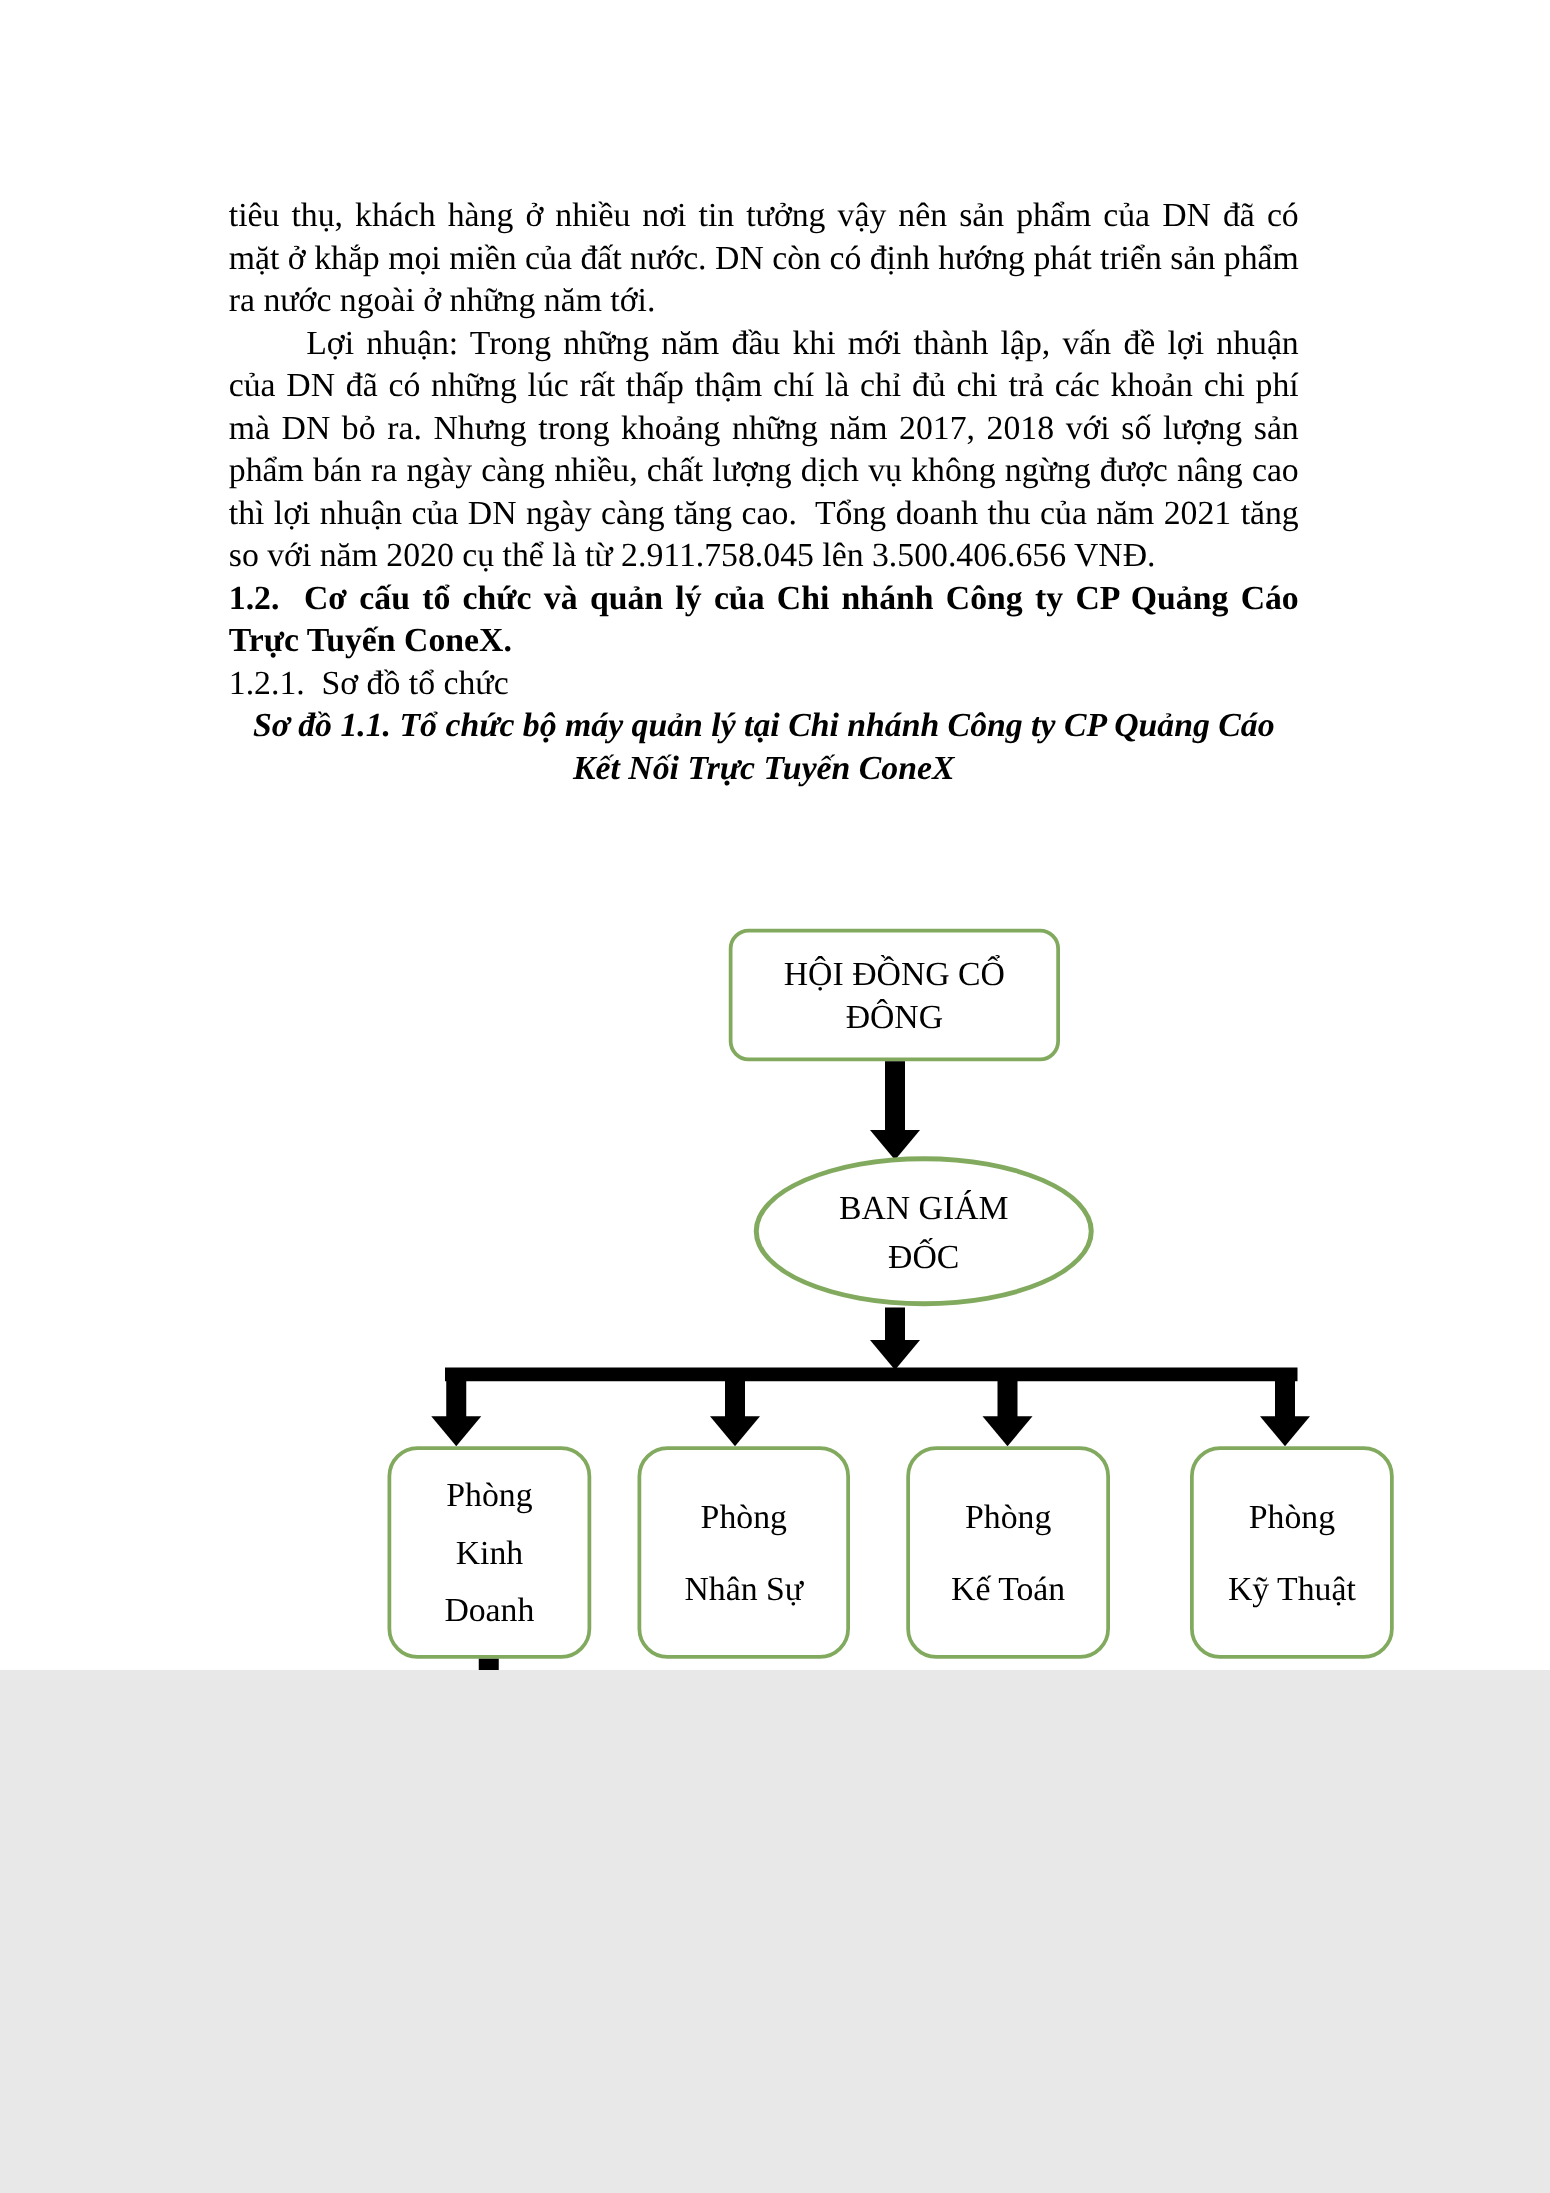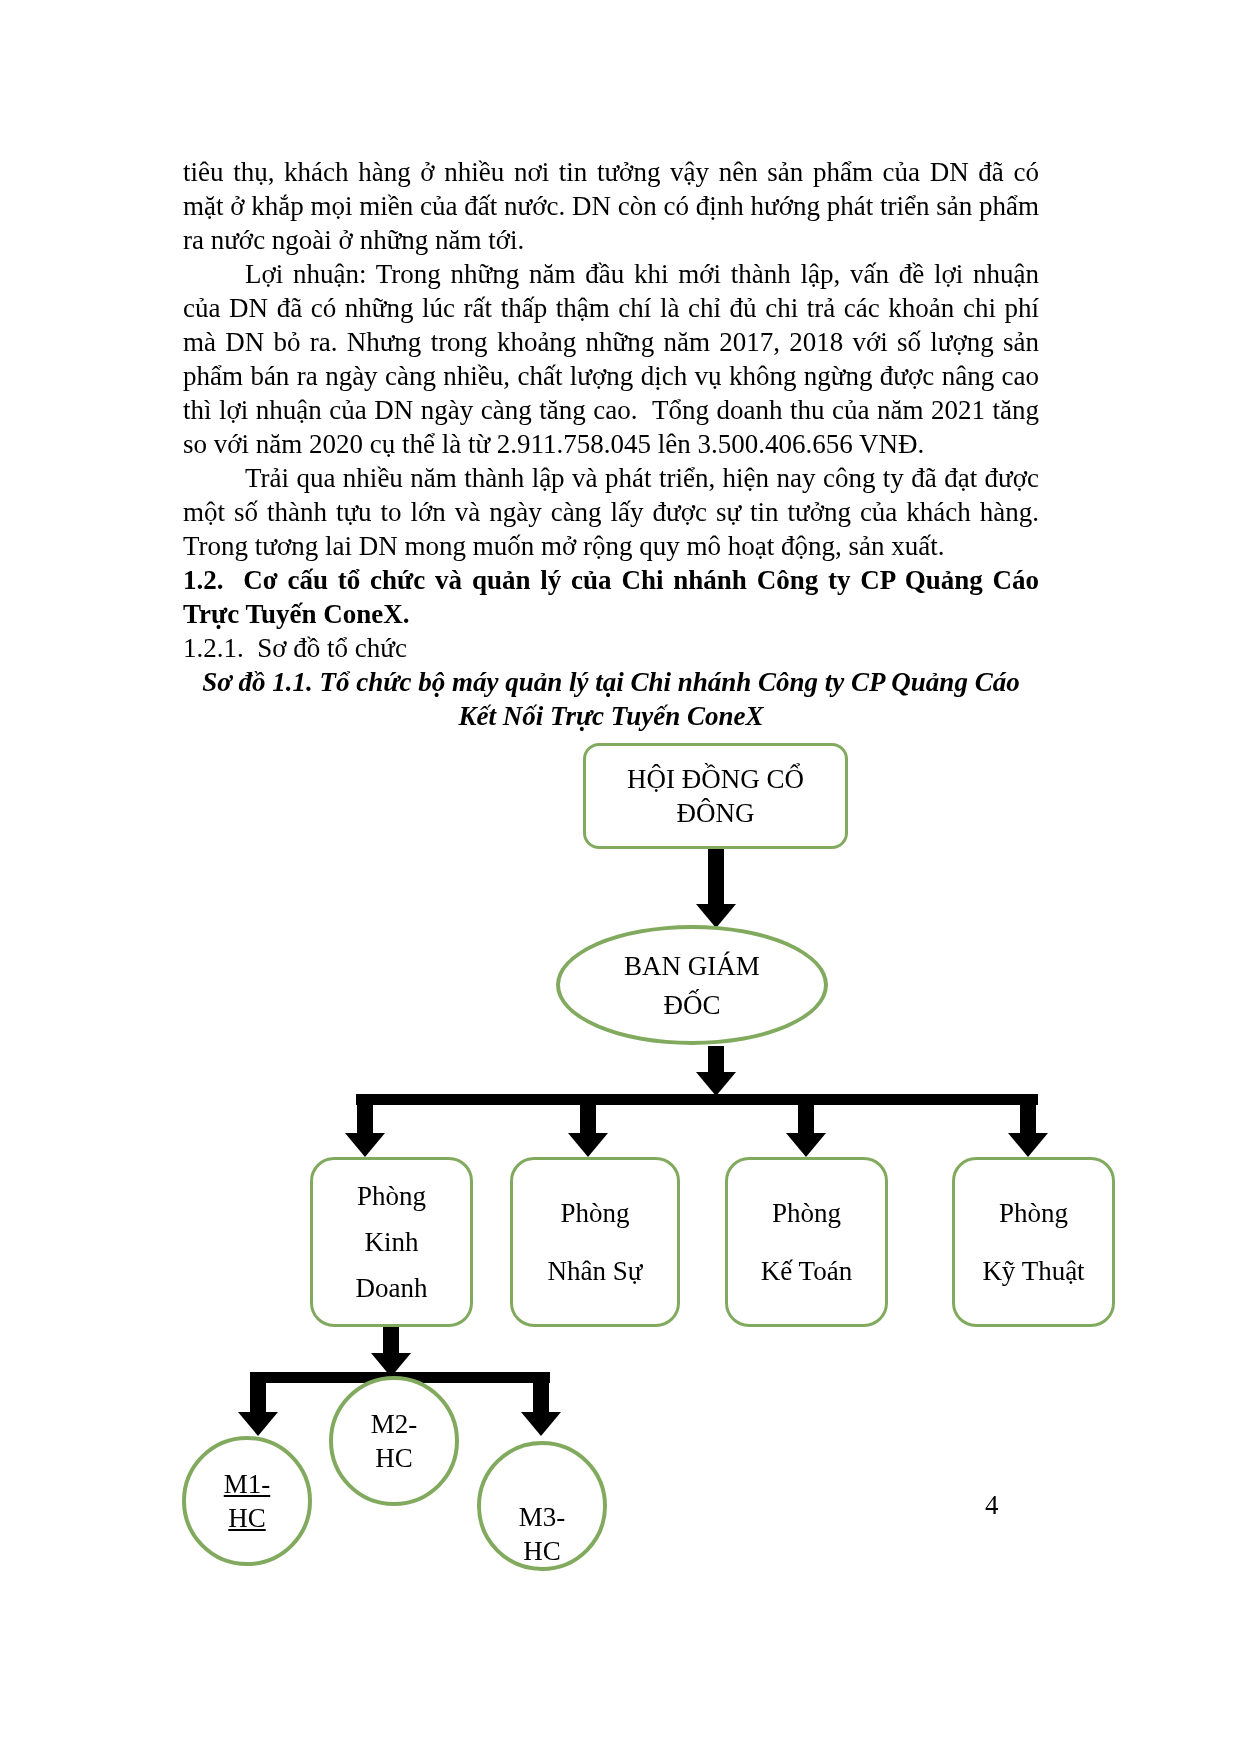--- a/index.html
+++ b/index.html
@@ -1,19 +1,19 @@
 <!DOCTYPE html>
 <html style="--green: #82aa5f; --arrow: #000000;"><head>
 <meta charset="utf-8">
 <style>
   * { margin:0; padding:0; box-sizing:border-box; }
   html,body { background:#e8e8e8; }
   .page {
     position:relative;
-    width:1240px; height:1754px;
+    width:1240px; height:1336px;
     margin:0 auto;
     background:#ffffff;
     font-family:"Liberation Serif","DejaVu Serif",serif;
     color:#000;
     overflow:hidden;
   }
   
   .textcol {
     position:absolute; left:183px; top:155px; width:856px;
     font-size:27px; line-height:34px; text-align:justify;
@@ -25,21 +25,21 @@
   .caption { font-weight:bold; font-style:italic; text-align:center; text-indent:0; }
   
   :root { --green:#82aa5f; --arrow:#000000; }
   .node {
     position:absolute; background:#fff;
     border:3px solid var(--green);
     display:flex; flex-direction:column; align-items:center; justify-content:center;
     text-align:center; font-size:27px; line-height:32px;
   }
   .box-board { left:583px; top:743px; width:265px; height:106px; border-radius:16px; gap:2px; }
-  .ellipse   { left:556px; top:925px; width:272px; height:120px; border-radius:50%; border-width:4px; gap:7px; }
+  .ellipse   { left:603px; top:925px; width:272px; height:120px; border-radius:50%; border-width:4px; gap:7px; }
   .dept      { top:1157px; height:170px; border-radius:24px; }
   .dept-1 { left:310px; width:163px; gap:14px; }
   .dept-2 { left:510px; width:170px; gap:26px; }
   .dept-3 { left:725px; width:163px; gap:26px; }
   .dept-4 { left:952px; width:163px; gap:26px; }
   .circle { width:130px; height:130px; border-radius:50%; border-width:4px; gap:2px; }
   .circ-1 { left:182px; top:1436px;text-decoration:underline; }
   .circ-2 { left:329px; top:1376px; }
   .circ-3 { left:477px; top:1441px;justify-content:flex-end; }
   .stem, .bar { position:absolute; background:var(--arrow); }
@@ -51,21 +51,20 @@
   .pageno { position:absolute; left:985px; top:1490px; font-size:27px; }
 </style>
 </head>
 <body>
 
 <div class="page">
 
   <div class="textcol">
     <p>tiêu thụ, khách hàng ở nhiều nơi tin tưởng vậy nên sản phẩm của DN đã có mặt ở khắp mọi miền của đất nước. DN còn có định hướng phát triển sản phẩm ra nước ngoài ở những năm tới.</p>
     <p class="indent">Lợi nhuận: Trong những năm đầu khi mới thành lập, vấn đề lợi nhuận của DN đã có những lúc rất thấp thậm chí là chỉ đủ chi trả các khoản chi phí mà DN bỏ ra. Nhưng trong khoảng những năm 2017, 2018 với số lượng sản phẩm bán ra ngày càng nhiều, chất lượng dịch vụ không ngừng được nâng cao thì lợi nhuận của DN ngày càng tăng cao.&nbsp; Tổng doanh thu của năm 2021 tăng so với năm 2020 cụ thể là từ 2.911.758.045 lên 3.500.406.656 VNĐ.</p>
-    <p class="indent">Trải qua nhiều năm thành lập và phát triển, hiện nay công ty đã đạt được một số thành tựu to lớn và ngày càng lấy được sự tin tưởng của khách hàng. Trong tương lai DN mong muốn mở rộng quy mô hoạt động, sản xuất.</p>
     <p class="h-section">1.2.&nbsp; Cơ cấu tổ chức và quản lý của Chi nhánh Công ty CP Quảng Cáo Trực Tuyến ConeX.</p>
     <p class="h-sub">1.2.1.&nbsp; Sơ đồ tổ chức</p>
     <p class="caption">Sơ đồ 1.1. Tổ chức bộ máy quản lý tại Chi nhánh Công ty CP Quảng Cáo Kết Nối Trực Tuyến ConeX</p>
   </div>
 
   <div>
 
     <div class="node box-board">
       <span>HỘI ĐỒNG CỔ</span>
       <span>ĐÔNG</span>

